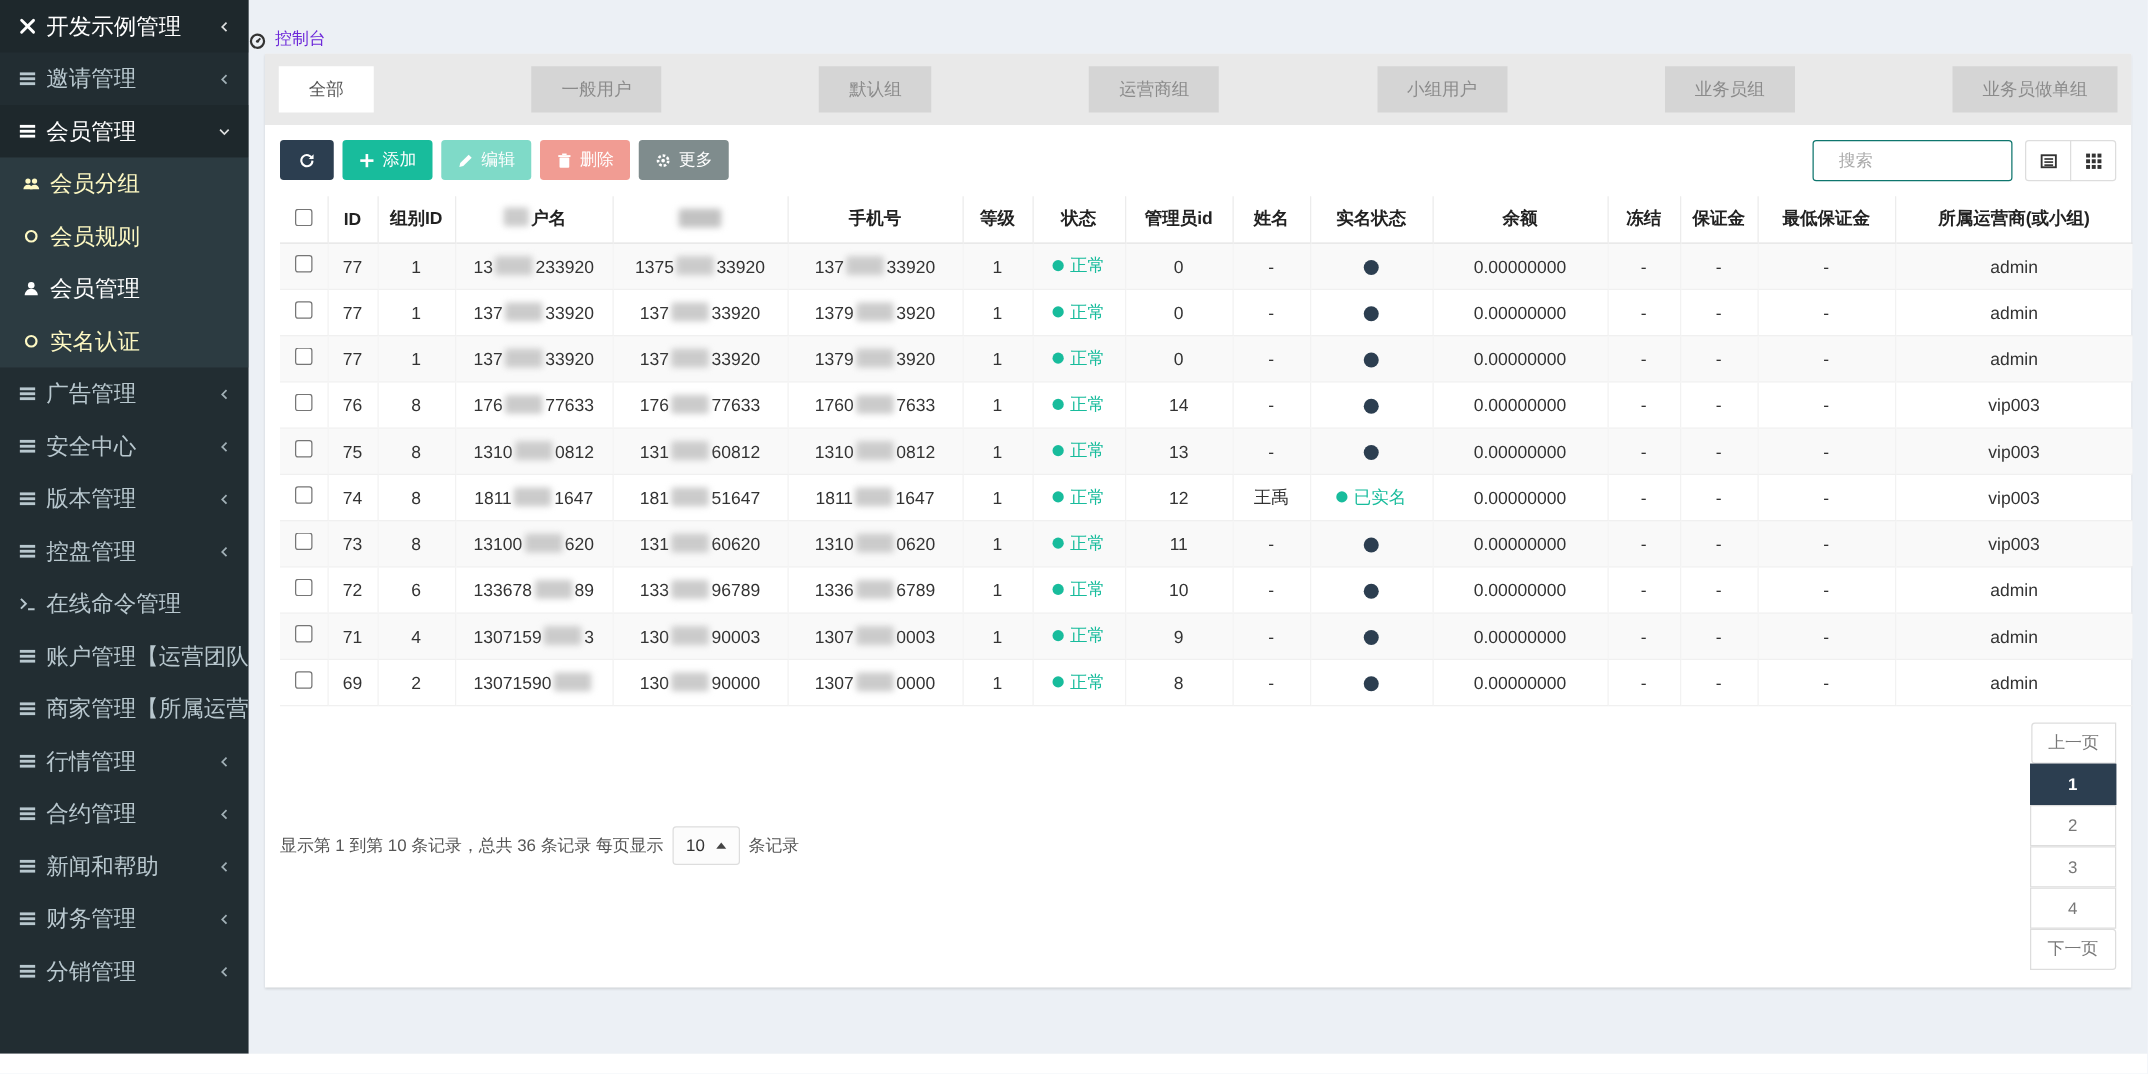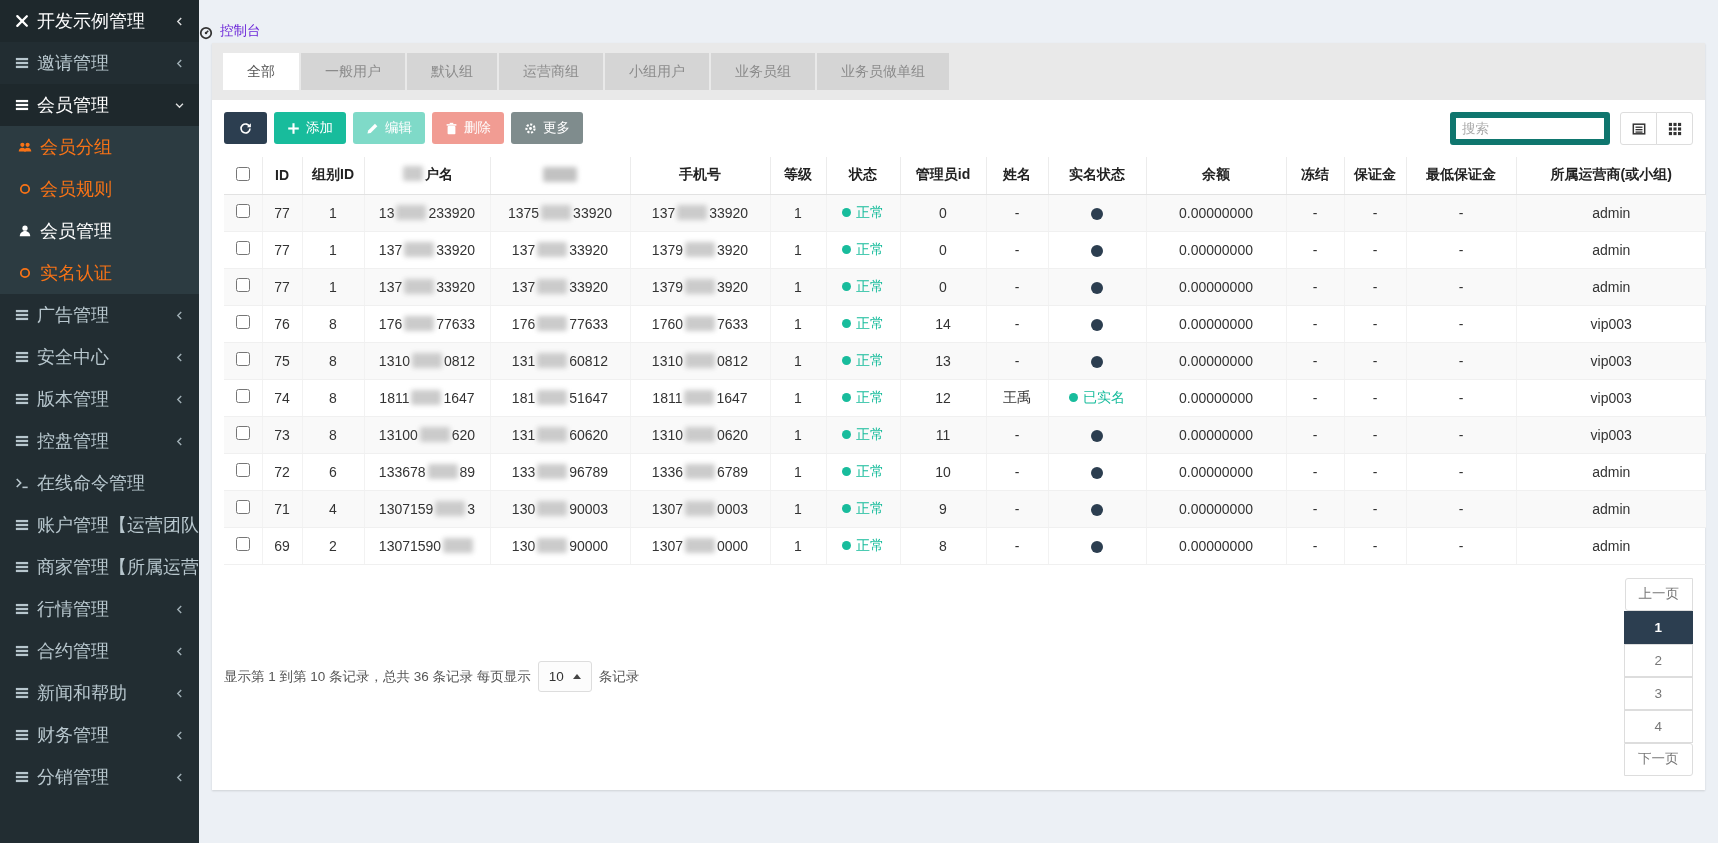--- a/index.html
+++ b/index.html
@@ -13,49 +13,49 @@
   .s-item { display:flex; align-items:center; height:42px; padding:0 13px 0 15px;
     color:#b8c7ce; font-size:18px; cursor:pointer; }
   .s-item .i { width:22px; flex:0 0 22px; display:flex; align-items:center; }
   .s-item .i svg { width:14px; height:14px; display:block; }
   .s-label { white-space:nowrap; }
   .s-item .chev { margin-left:auto; width:12px; flex:0 0 12px; opacity:.85; }
   .s-item .chev svg { width:11px; height:11px; }
   .s-item.hl { background:#1e282c; color:#fff; }
   .s-item.open { background:#1e282c; color:#fff; }
   .s-sub { background:#2c3b41; }
-  .s-item.sub { color:#f97316; padding-left:18px; }
+  .s-item.sub { color:#fef9c3; padding-left:18px; }
   .s-item.sub.active { color:#fff; }
 
   
   .main { position:absolute; left:199px; top:0; right:0; height:843px; background:#ecf0f5; }
   .breadcrumb { height:40px; display:flex; align-items:flex-end; gap:7px;
     color:#6d28d9; font-size:13.5px; }
   .breadcrumb .i svg { width:14px; height:14px; display:block; color:#333; }
 
   .panel { margin:3px 13px 0 13px; background:#fff; box-shadow:0 1px 2px rgba(0,0,0,.13); }
 
-  .tabstrip { background:#e9e9e9; padding:10px 11px; display:flex; gap:2px; }
+  .tabstrip { background:#e9e9e9; padding:10px 11px; display:flex; gap:2px;justify-content:space-between; }
   .tab { height:37px; padding:0 24px; border:none; font-size:14px; cursor:pointer;
     background:#d5d5d5; color:#8b8b8b; font-family:inherit; }
   .tab.active { background:#fff; color:#555; }
 
   .toolbar { padding:12px; display:flex; align-items:flex-start; gap:7px; }
   .btn { height:32px; border:none; border-radius:3px; color:#fff; font-size:13.5px;
     display:inline-flex; align-items:center; gap:6px; padding:0 13px; cursor:pointer;
     font-family:inherit; }
   .btn .i svg { width:13px; height:13px; display:block; }
   .btn-dark { background:#2c3e50; padding:0 15px; }
   .btn-green { background:#18bc9c; }
   .btn-red { background:#e74c3c; }
   .btn-gray { background:#7f8c8d; }
   .btn.disabled { opacity:.55; }
   .toolbar-right { margin-left:auto; display:flex; align-items:center; }
-  .search { width:160px; height:33px; border:6px solid #0f766e; border-radius:3px;
-    padding:0 6px; font-size:13.5px; color:#333; font-family:inherit; outline:none; }
+  .search { width:160px; height:33px; border:1px solid #0f766e; border-radius:3px;
+    padding:0 20px; font-size:13.5px; color:#333; font-family:inherit; outline:none; }
   .search::placeholder { color:#aaa; }
   .viewgroup { display:flex; margin-left:10px; }
   .vbtn { width:37px; height:33px; background:#fff; border:1px solid #ddd; color:#333;
     display:flex; align-items:center; justify-content:center; cursor:pointer; }
   .vbtn:first-child { border-radius:3px 0 0 3px; }
   .vbtn:last-child { border-radius:0 3px 3px 0; margin-left:-1px; }
   .vbtn svg { width:14px; height:14px; display:block; }
 
   .tablewrap { padding:0 12px; }
   table { width:100%; border-collapse:collapse; table-layout:fixed; }

